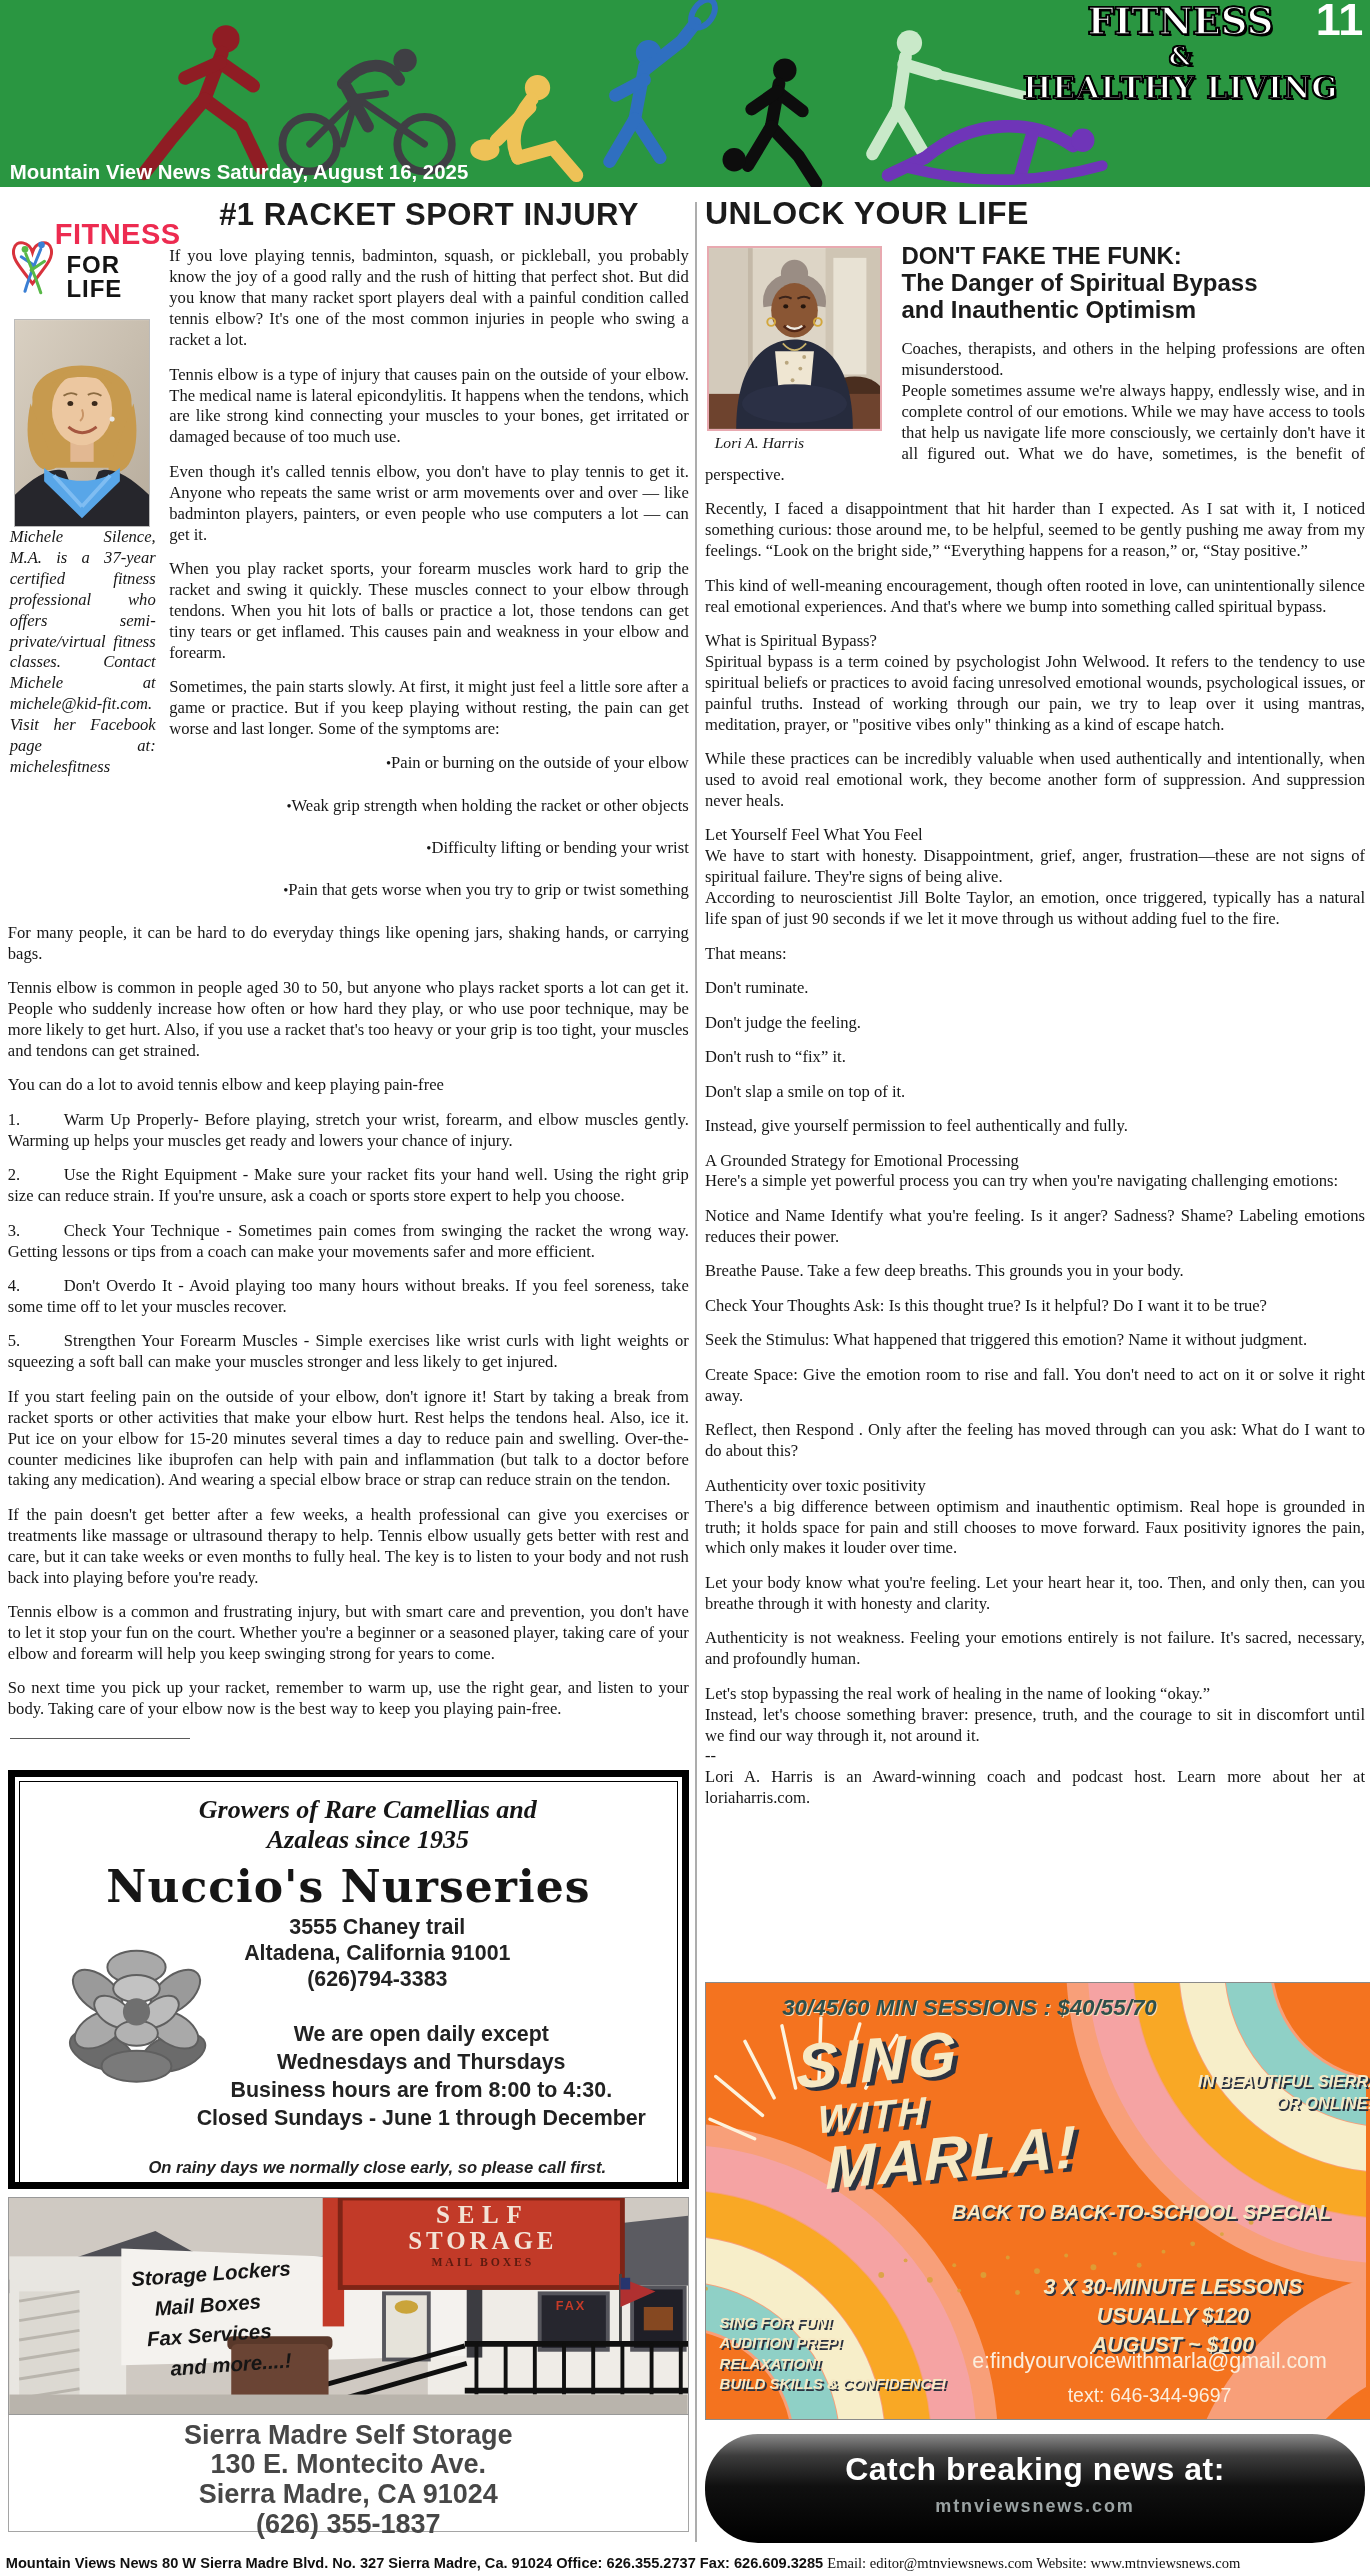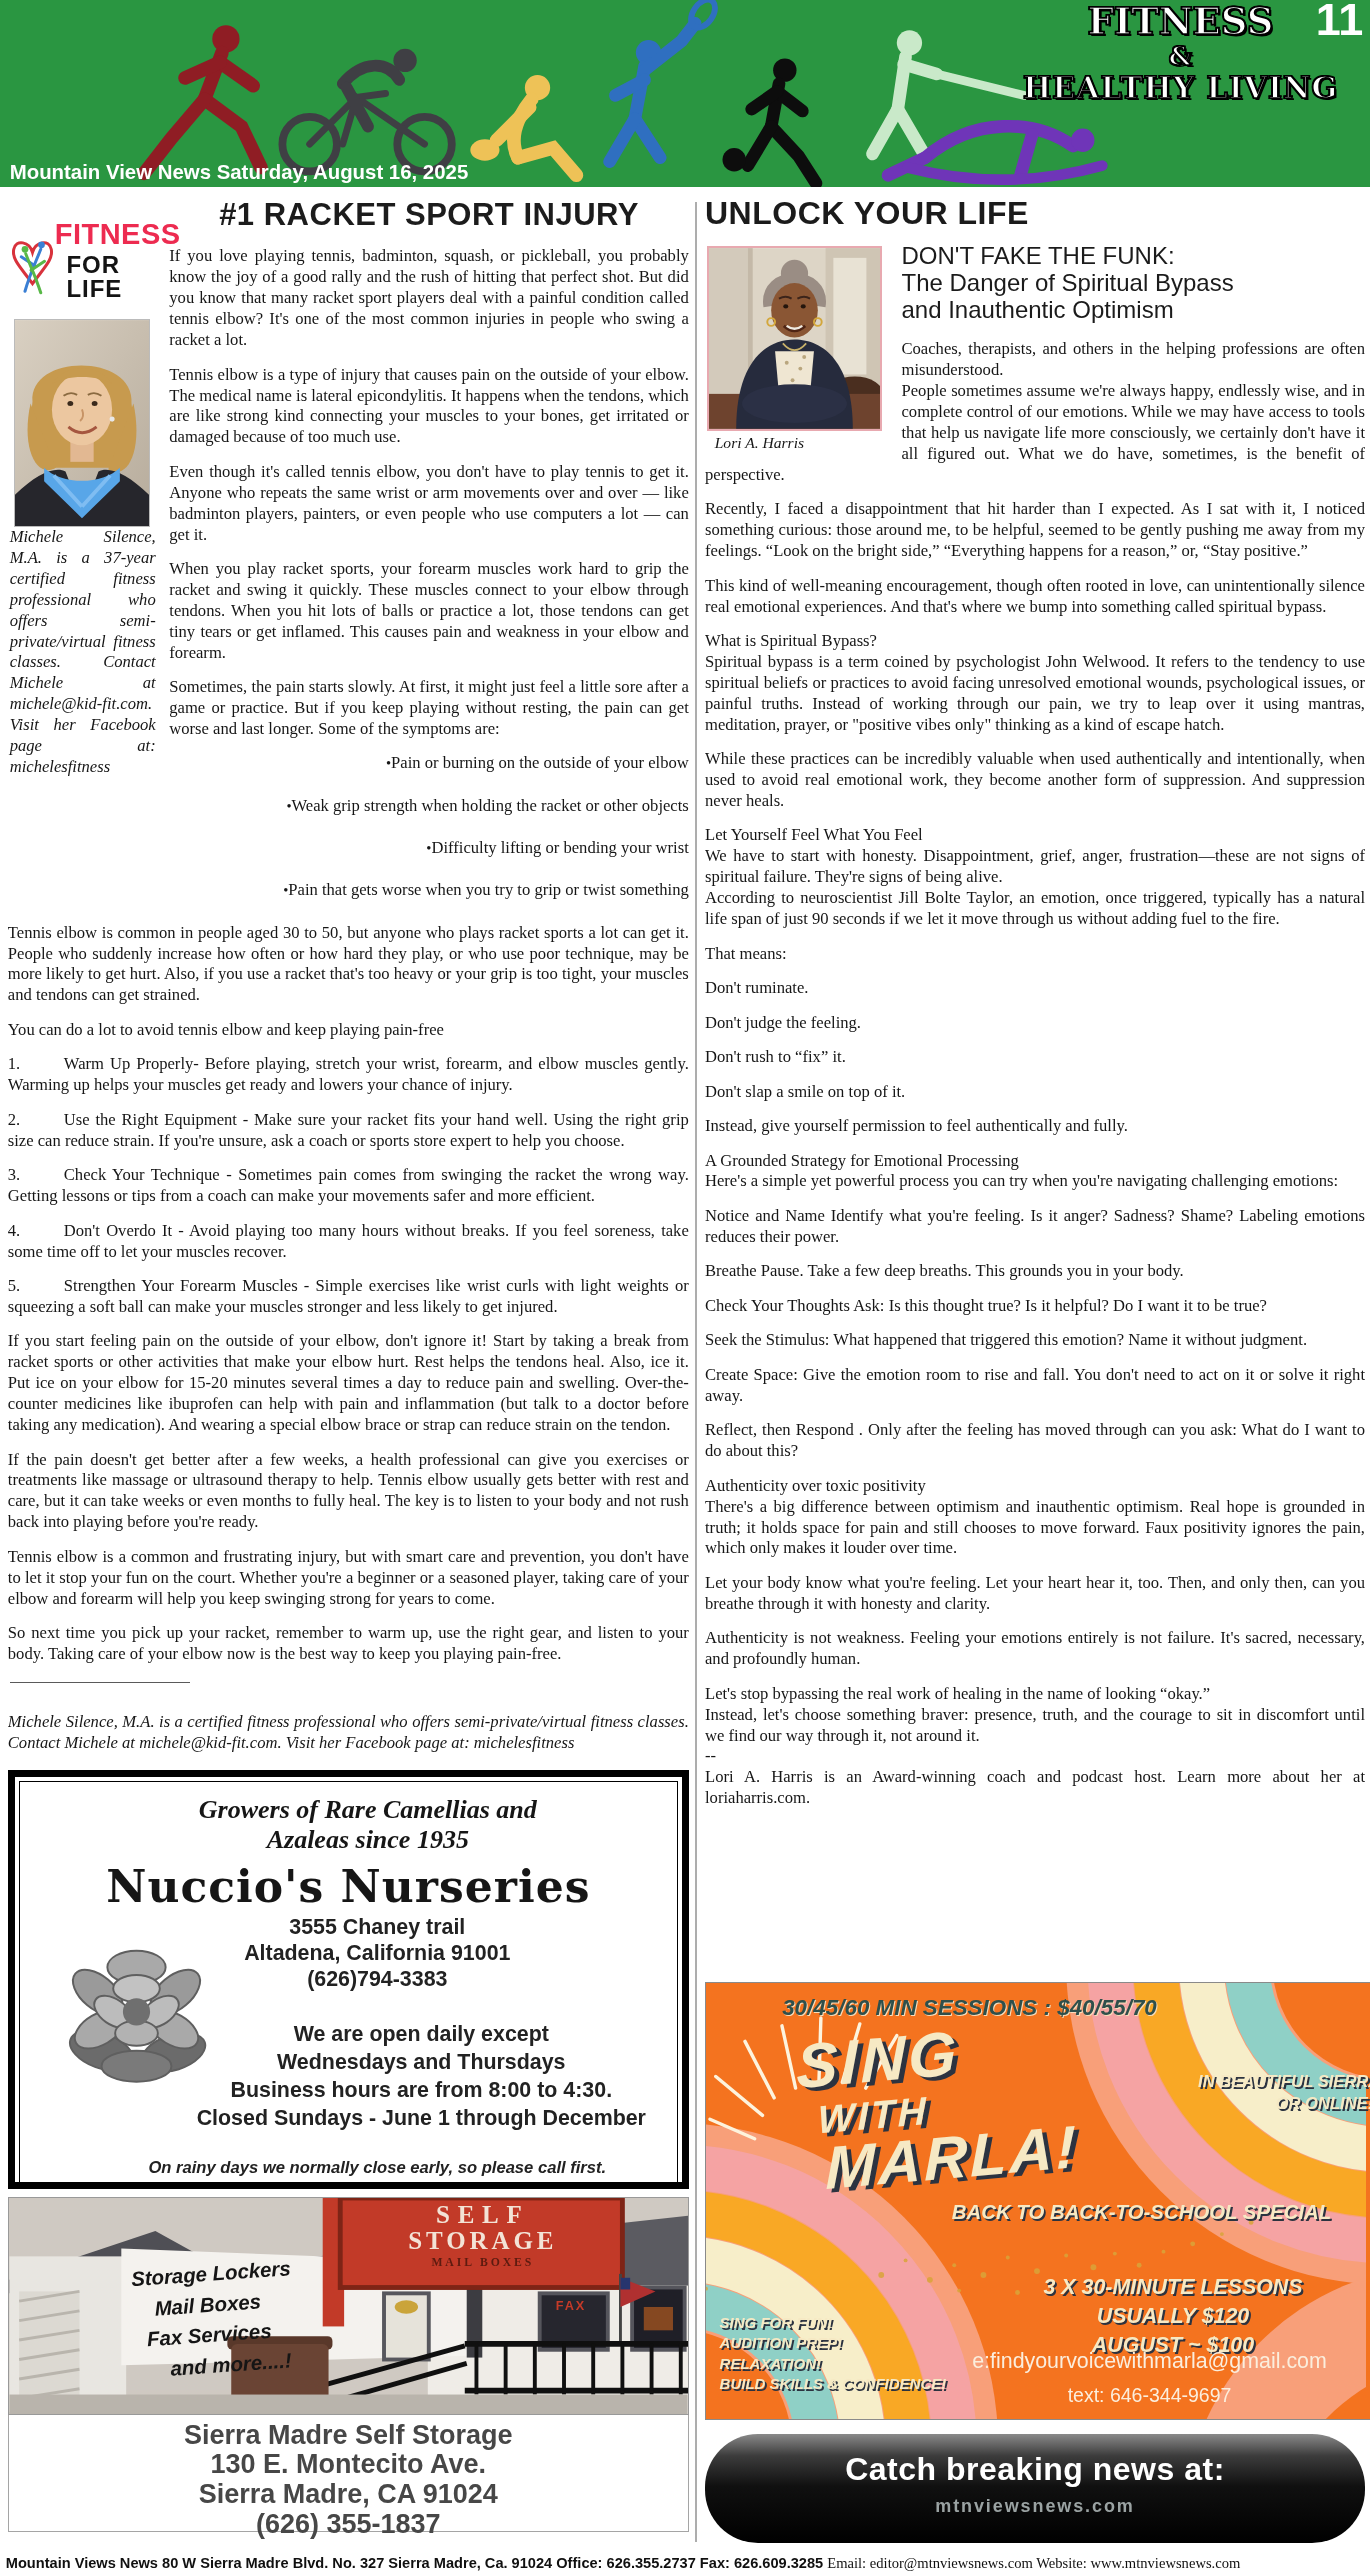--- a/index.html
+++ b/index.html
@@ -40,21 +40,21 @@
   .numbered .num{display:inline-block;min-width:56px;}
   .sigrule{border:none;border-top:1.9px solid #5a5a5a;width:180px;margin:17.5px 0 29px 1.9px;}
   .signote{font-style:italic;font-size:16px;}
   
   .artR{height:1787px;overflow:hidden;}
   .artR h1{font-family:"Liberation Sans",sans-serif;font-weight:bold;font-size:32px;color:#1b1b1b;
            margin:0 0 9.7px 0;letter-spacing:0.5px;}
   .floatR{float:left;width:179px;margin:3.9px 15.6px 3.9px 1.9px;}
   .lphoto{width:171px;height:181px;border:2.9px solid #e8a9b0;}
   .lcap{font-style:italic;font-size:15.6px;margin:3.9px 0 0 7.8px;}
-  .funk{font-family:"Liberation Sans",sans-serif;font-weight:normal;font-size:24px;line-height:1.14;
+  .funk{font-family:"Liberation Sans",sans-serif;font-weight:bold;font-size:24px;line-height:1.14;
         color:#1b1b1b;margin:1.9px 0 15.6px 0;white-space:pre-line;}
   .pre{white-space:pre-line;}
   
   .nuccio{margin-top:0;height:419px;border:7.8px solid #000;background:#fff;box-sizing:border-box;}
   .nuccio-in{position:relative;height:100%;margin:3.9px;border:1.9px solid #000;box-sizing:border-box;
              font-family:"Liberation Sans",sans-serif;overflow:hidden;}
   .nuc-tag{font-family:"Liberation Serif",serif;font-weight:bold;font-style:italic;font-size:26px;
            text-align:center;margin:13.6px 0 1.9px 39px;line-height:1.15;}
   .nuc-name{font-family:"DejaVu Serif",serif;font-weight:bold;font-size:44px;text-align:center;
             margin:5.8px 0 1.9px 0;letter-spacing:1px;}
@@ -266,20 +266,21 @@
         </div>
 
       <div class="bullets">
           <p>Pain or burning on the outside of your elbow</p>
           <p>Weak grip strength when holding the racket or other objects</p>
           <p>Difficulty lifting or bending your wrist</p>
           <p>Pain that gets worse when you try to grip or twist something</p>
         </div>
 
       <div>
+          <p>For many people, it can be hard to do everyday things like opening jars, shaking hands, or carrying bags.</p>
           <p>Tennis elbow is common in people aged 30 to 50, but anyone who plays racket sports a lot can get it. People who suddenly increase how often or how hard they play, or who use poor technique, may be more likely to get hurt. Also, if you use a racket that's too heavy or your grip is too tight, your muscles and tendons can get strained.</p>
           <p>You can do a lot to avoid tennis elbow and keep playing pain-free</p>
         </div>
 
       <div class="numlist">
         <p class="numbered"><span class="num">1.</span><span>Warm Up Properly- Before playing, stretch your wrist, forearm, and elbow muscles gently. Warming up helps your muscles get ready and lowers your chance of injury.</span></p>
         <p class="numbered"><span class="num">2.</span><span>Use the Right Equipment - Make sure your racket fits your hand well. Using the right grip size can reduce strain. If you're unsure, ask a coach or sports store expert to help you choose.</span></p>
         <p class="numbered"><span class="num">3.</span><span>Check Your Technique - Sometimes pain comes from swinging the racket the wrong way. Getting lessons or tips from a coach can make your movements safer and more efficient.</span></p>
         <p class="numbered"><span class="num">4.</span><span>Don't Overdo It - Avoid playing too many hours without breaks. If you feel soreness, take some time off to let your muscles recover.</span></p>
         <p class="numbered"><span class="num">5.</span><span>Strengthen Your Forearm Muscles - Simple exercises like wrist curls with light weights or squeezing a soft ball can make your muscles stronger and less likely to get injured.</span></p>

